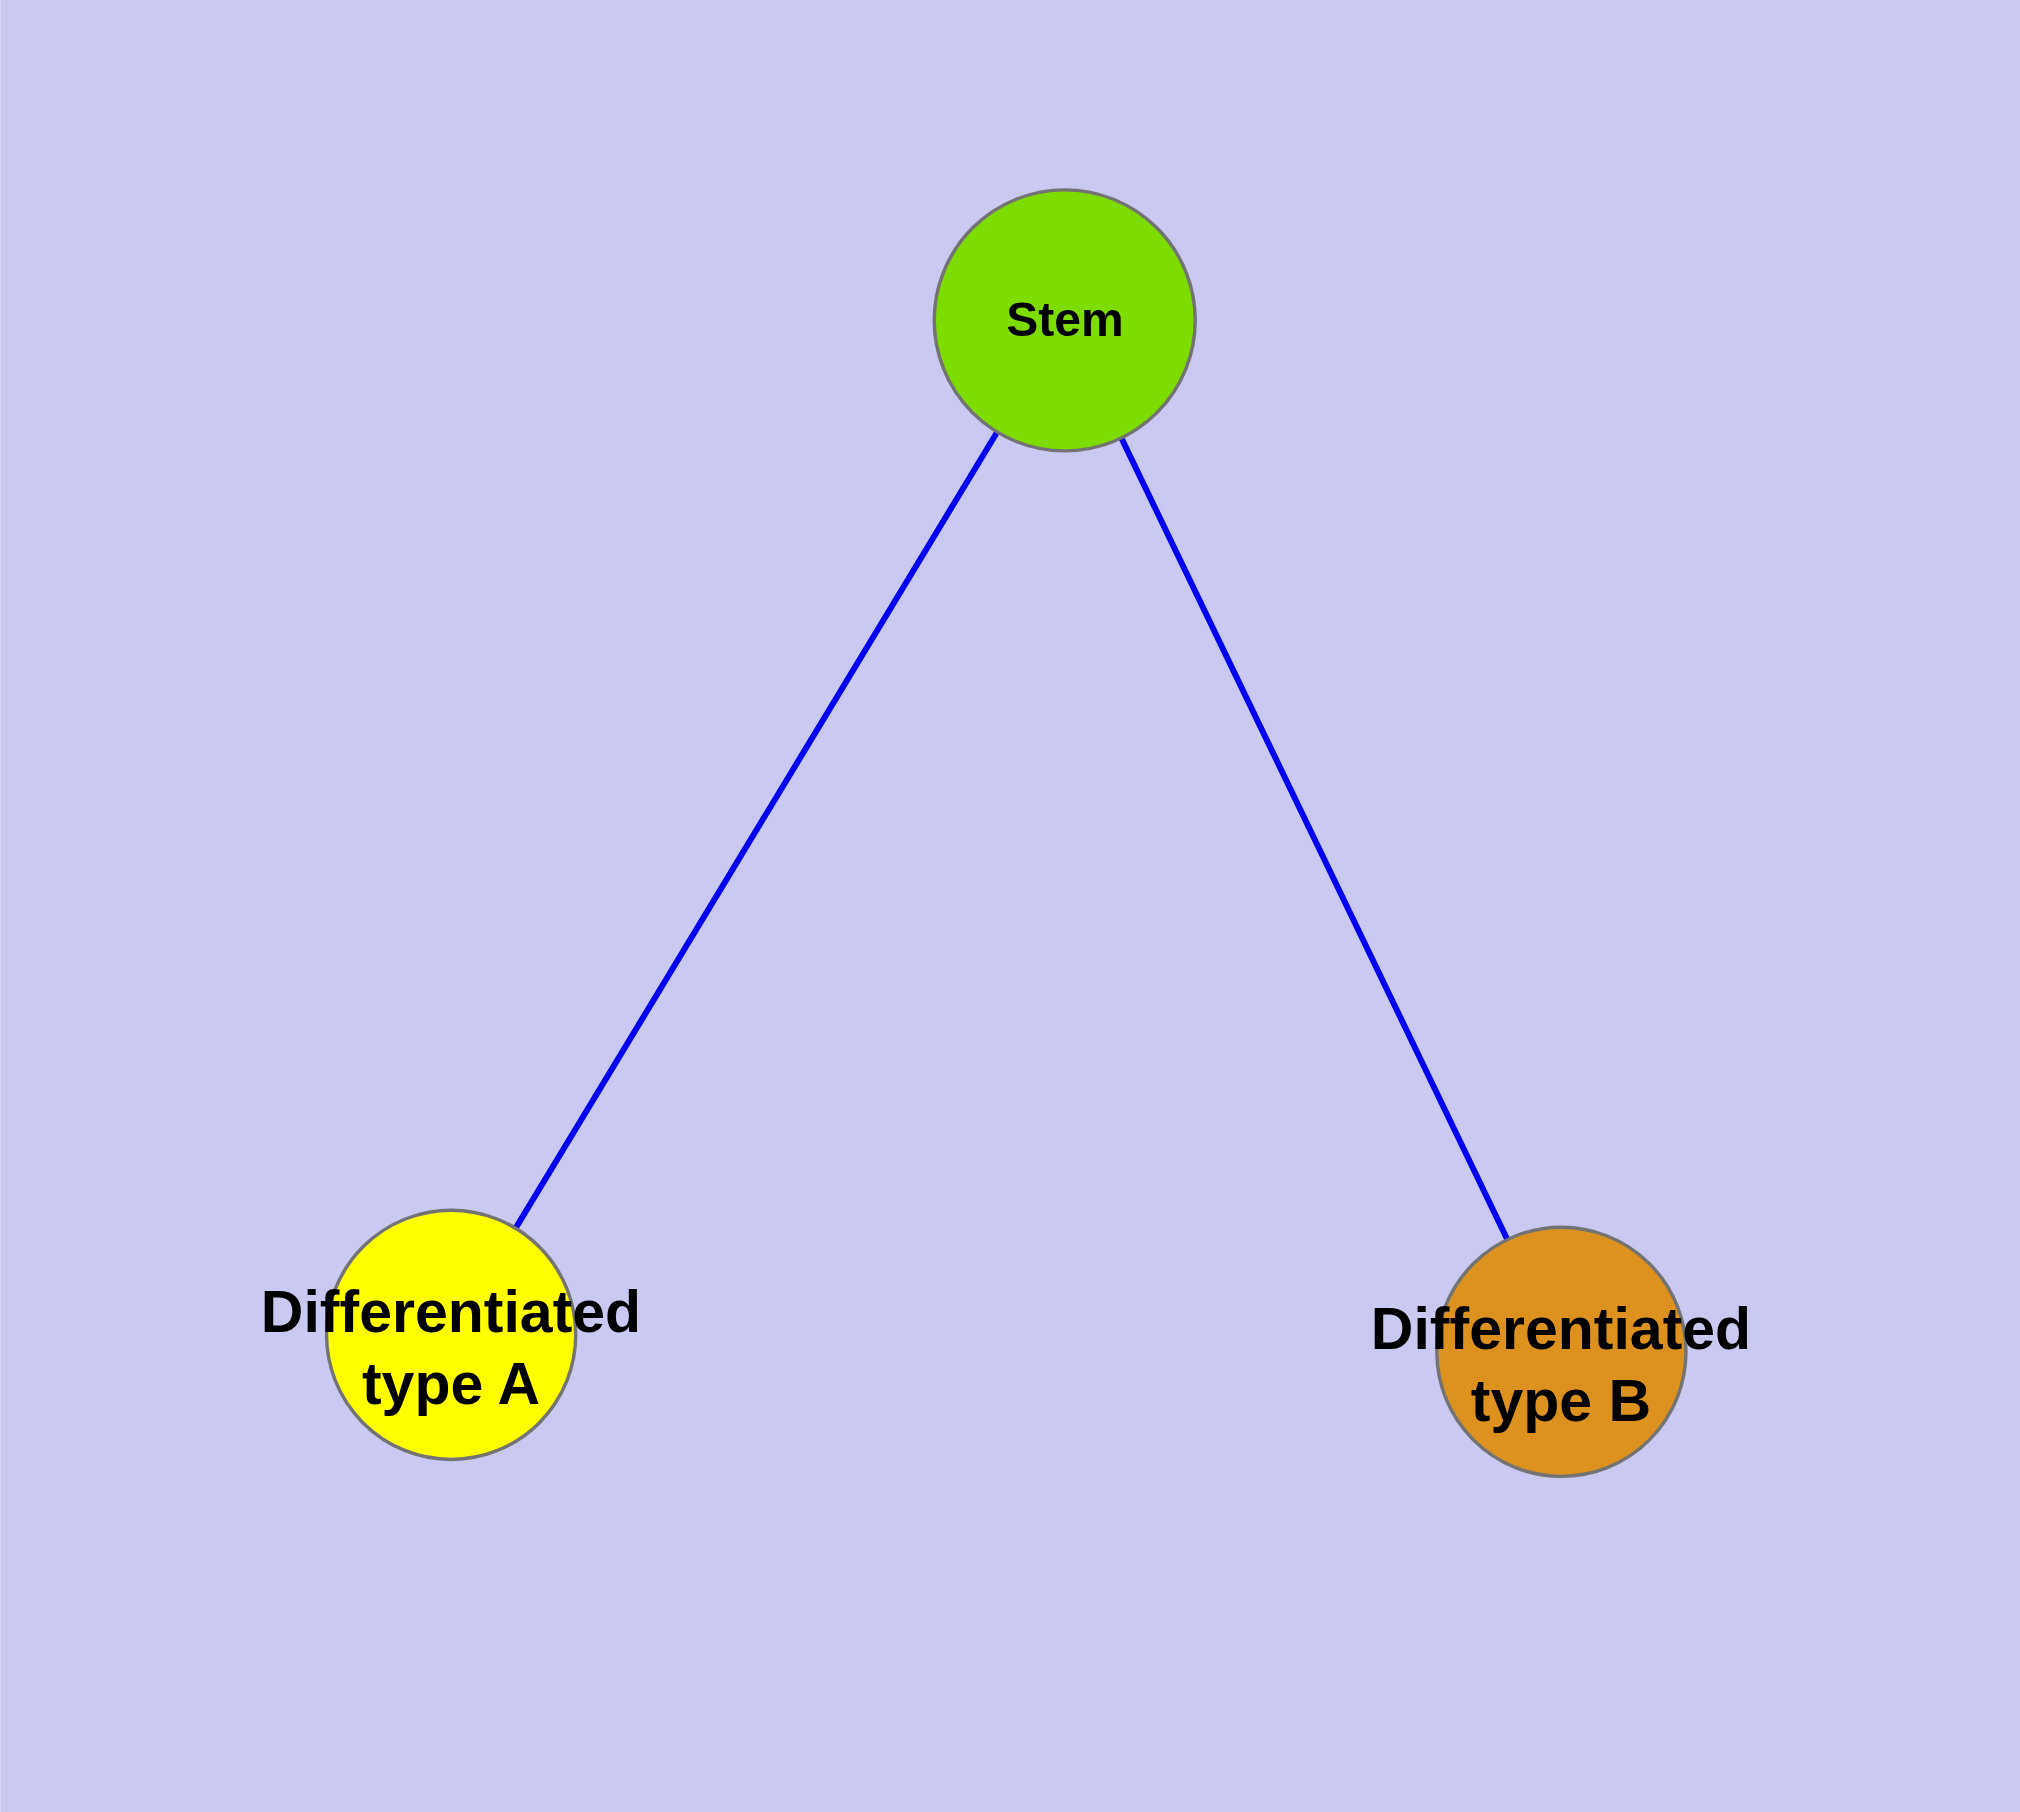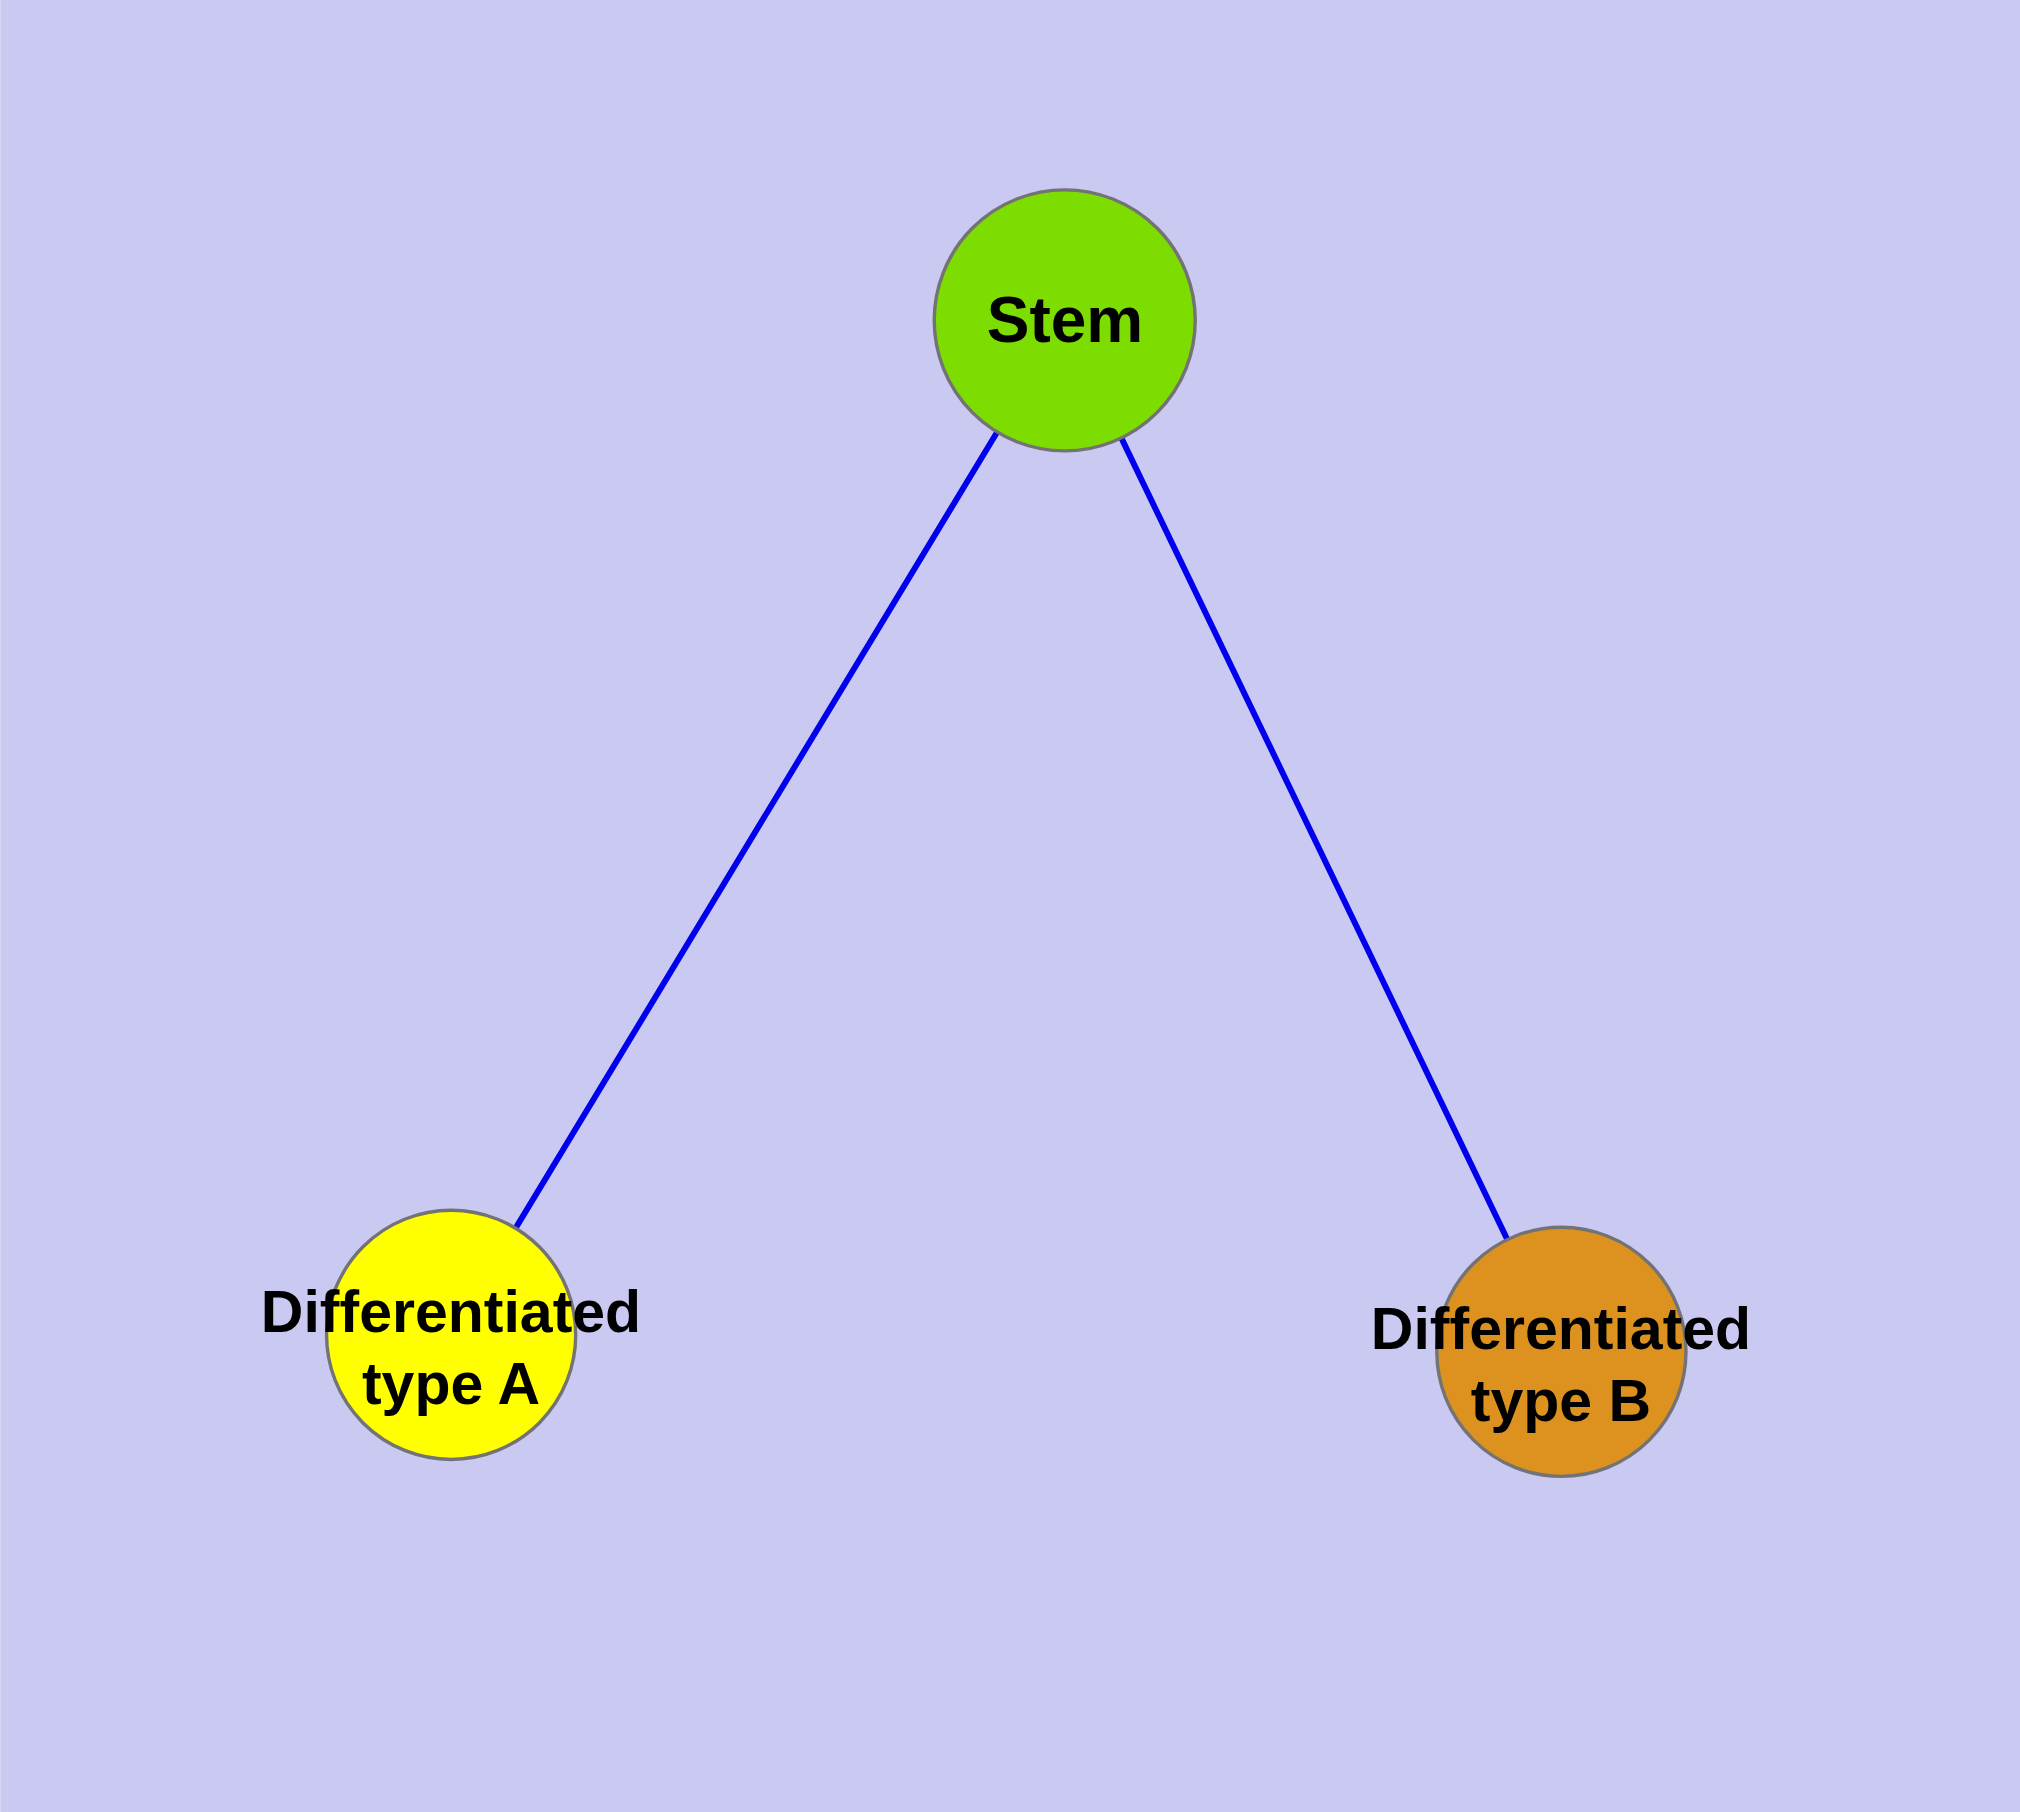--- a/index.html
+++ b/index.html
@@ -38,21 +38,21 @@
     color: #000000;
     font-weight: bold;
     text-align: center;
     white-space: pre-line;
     line-height: 1.22;
     pointer-events: none;
   }
   .node-label.stem {
     left: 1065px;
     top: 320px;
-    font-size: 64px;
+    font-size: 48px;
     text-align: right;
   }
   .node-label.type-a {
     left: 451px;
     top: 1349px;
     font-size: 59px;
   }
   .node-label.type-b {
     left: 1561px;
     top: 1366px;

